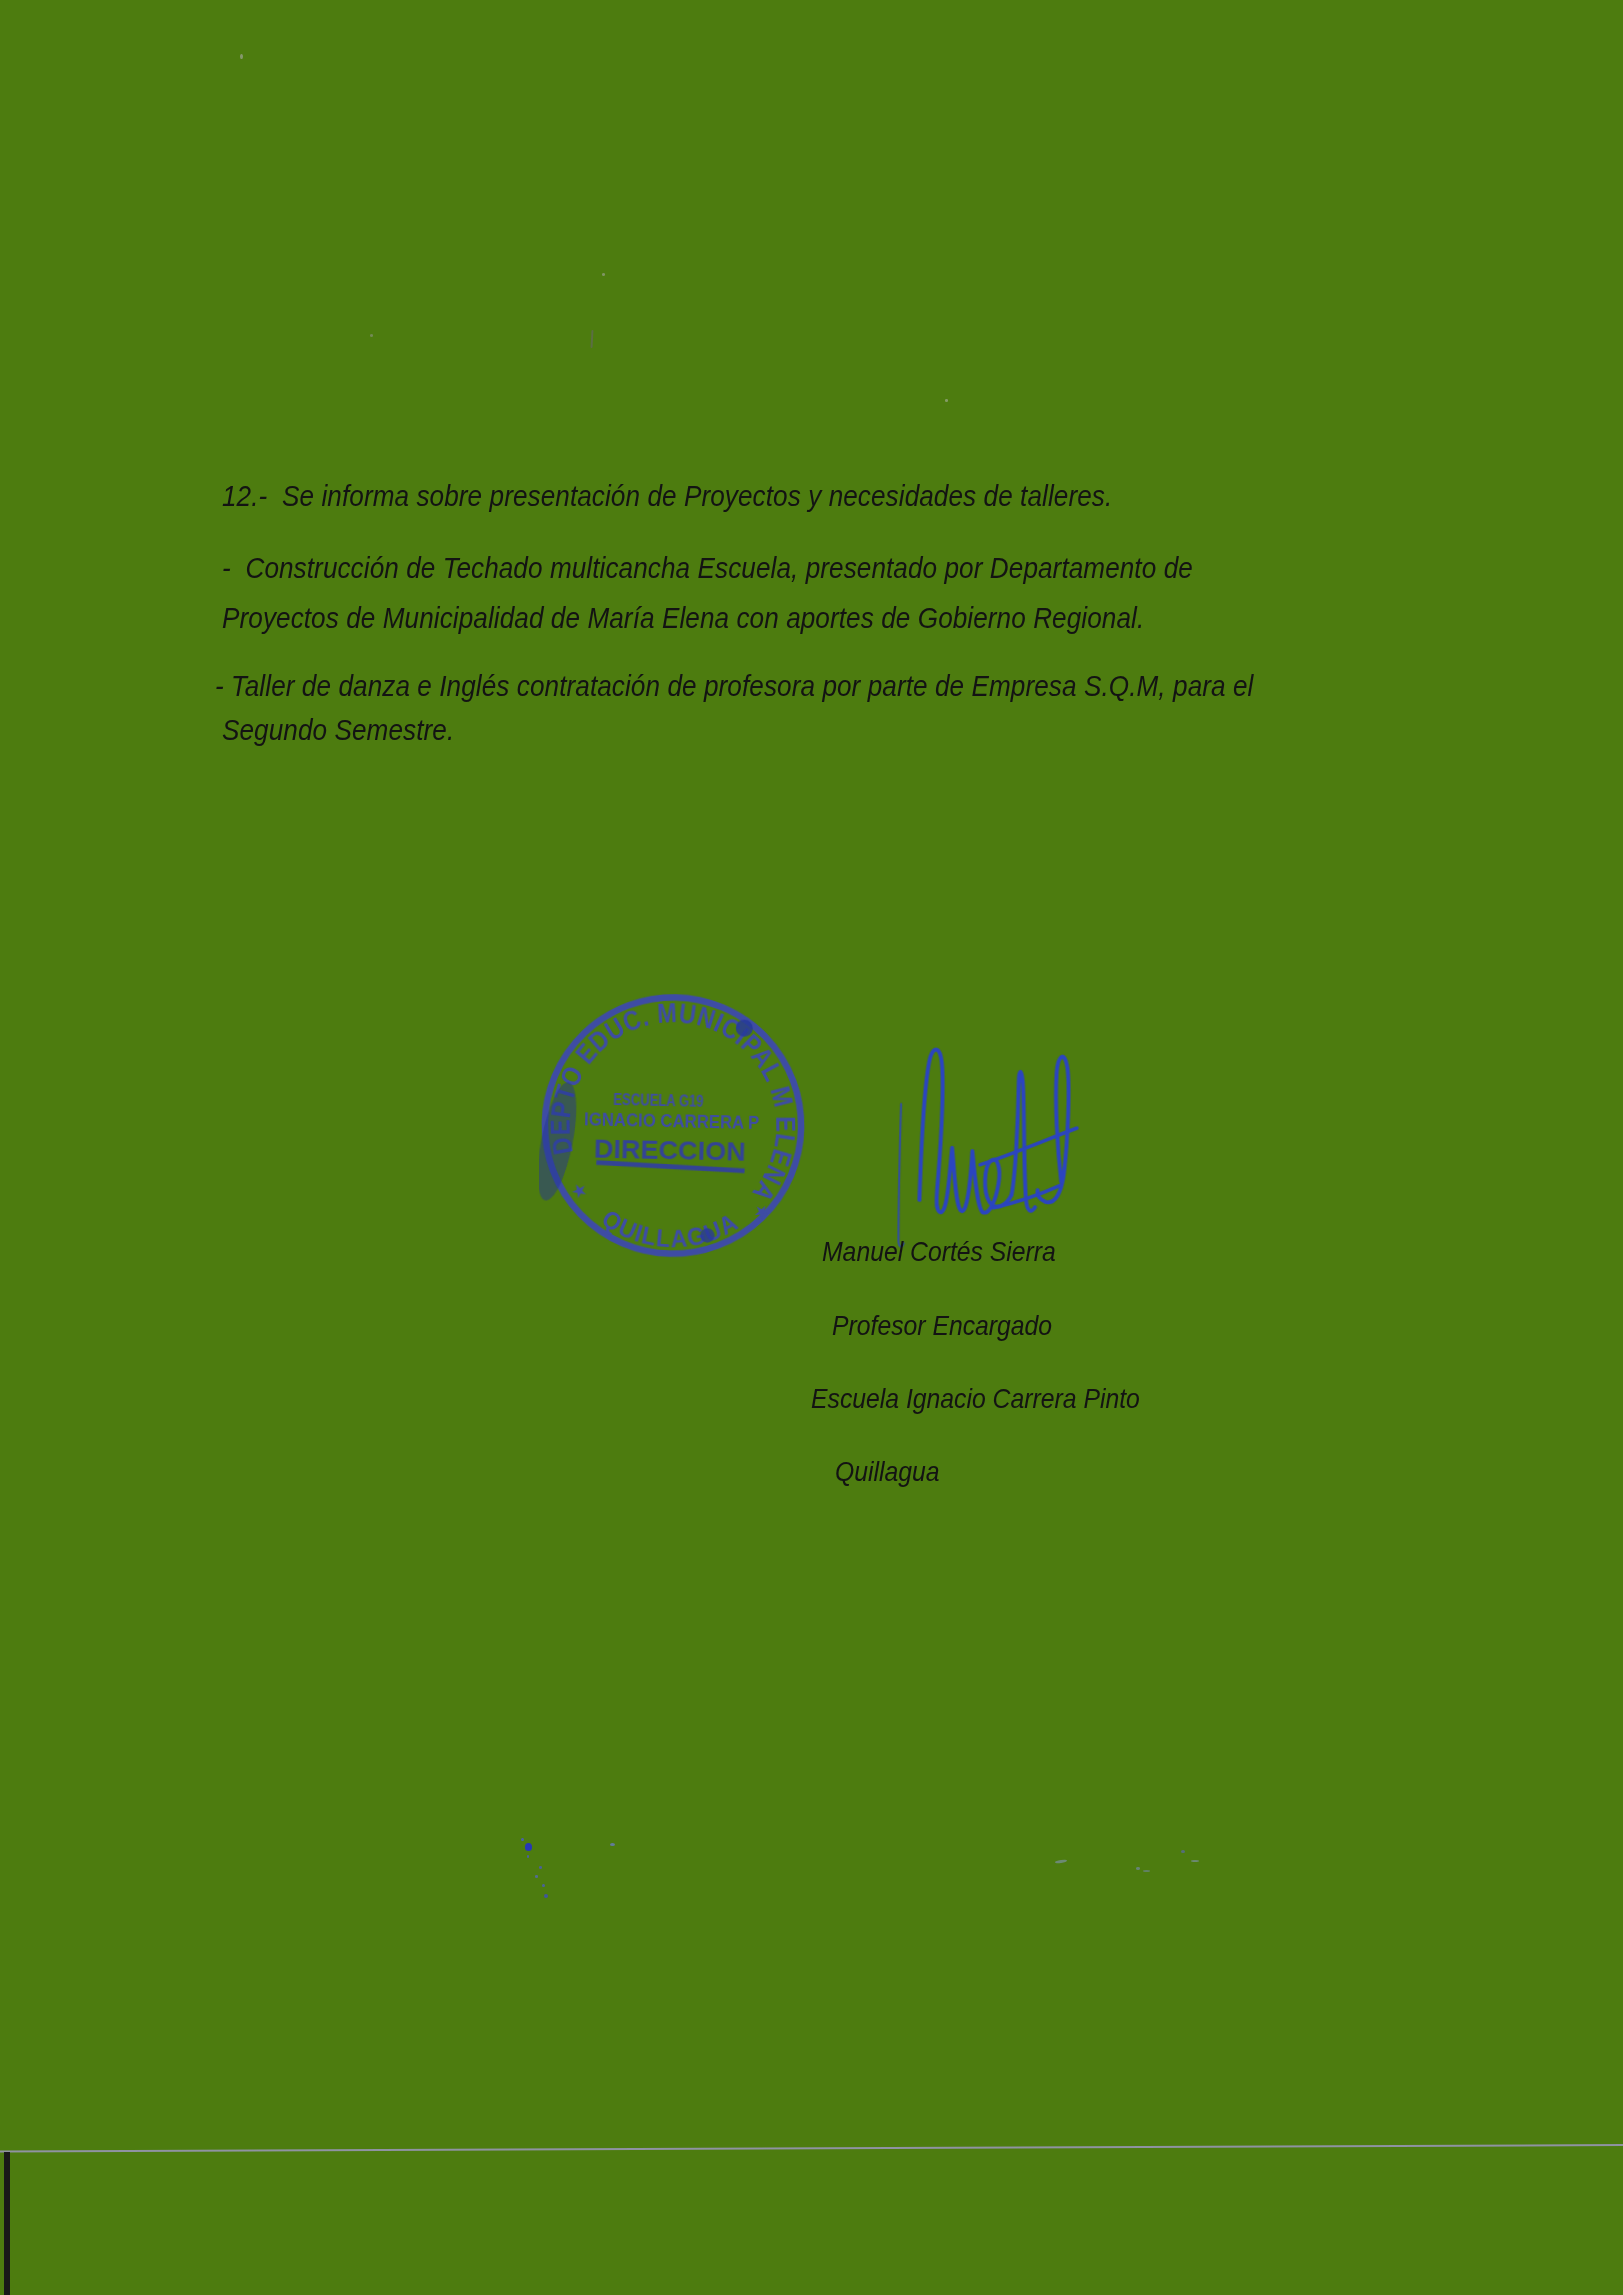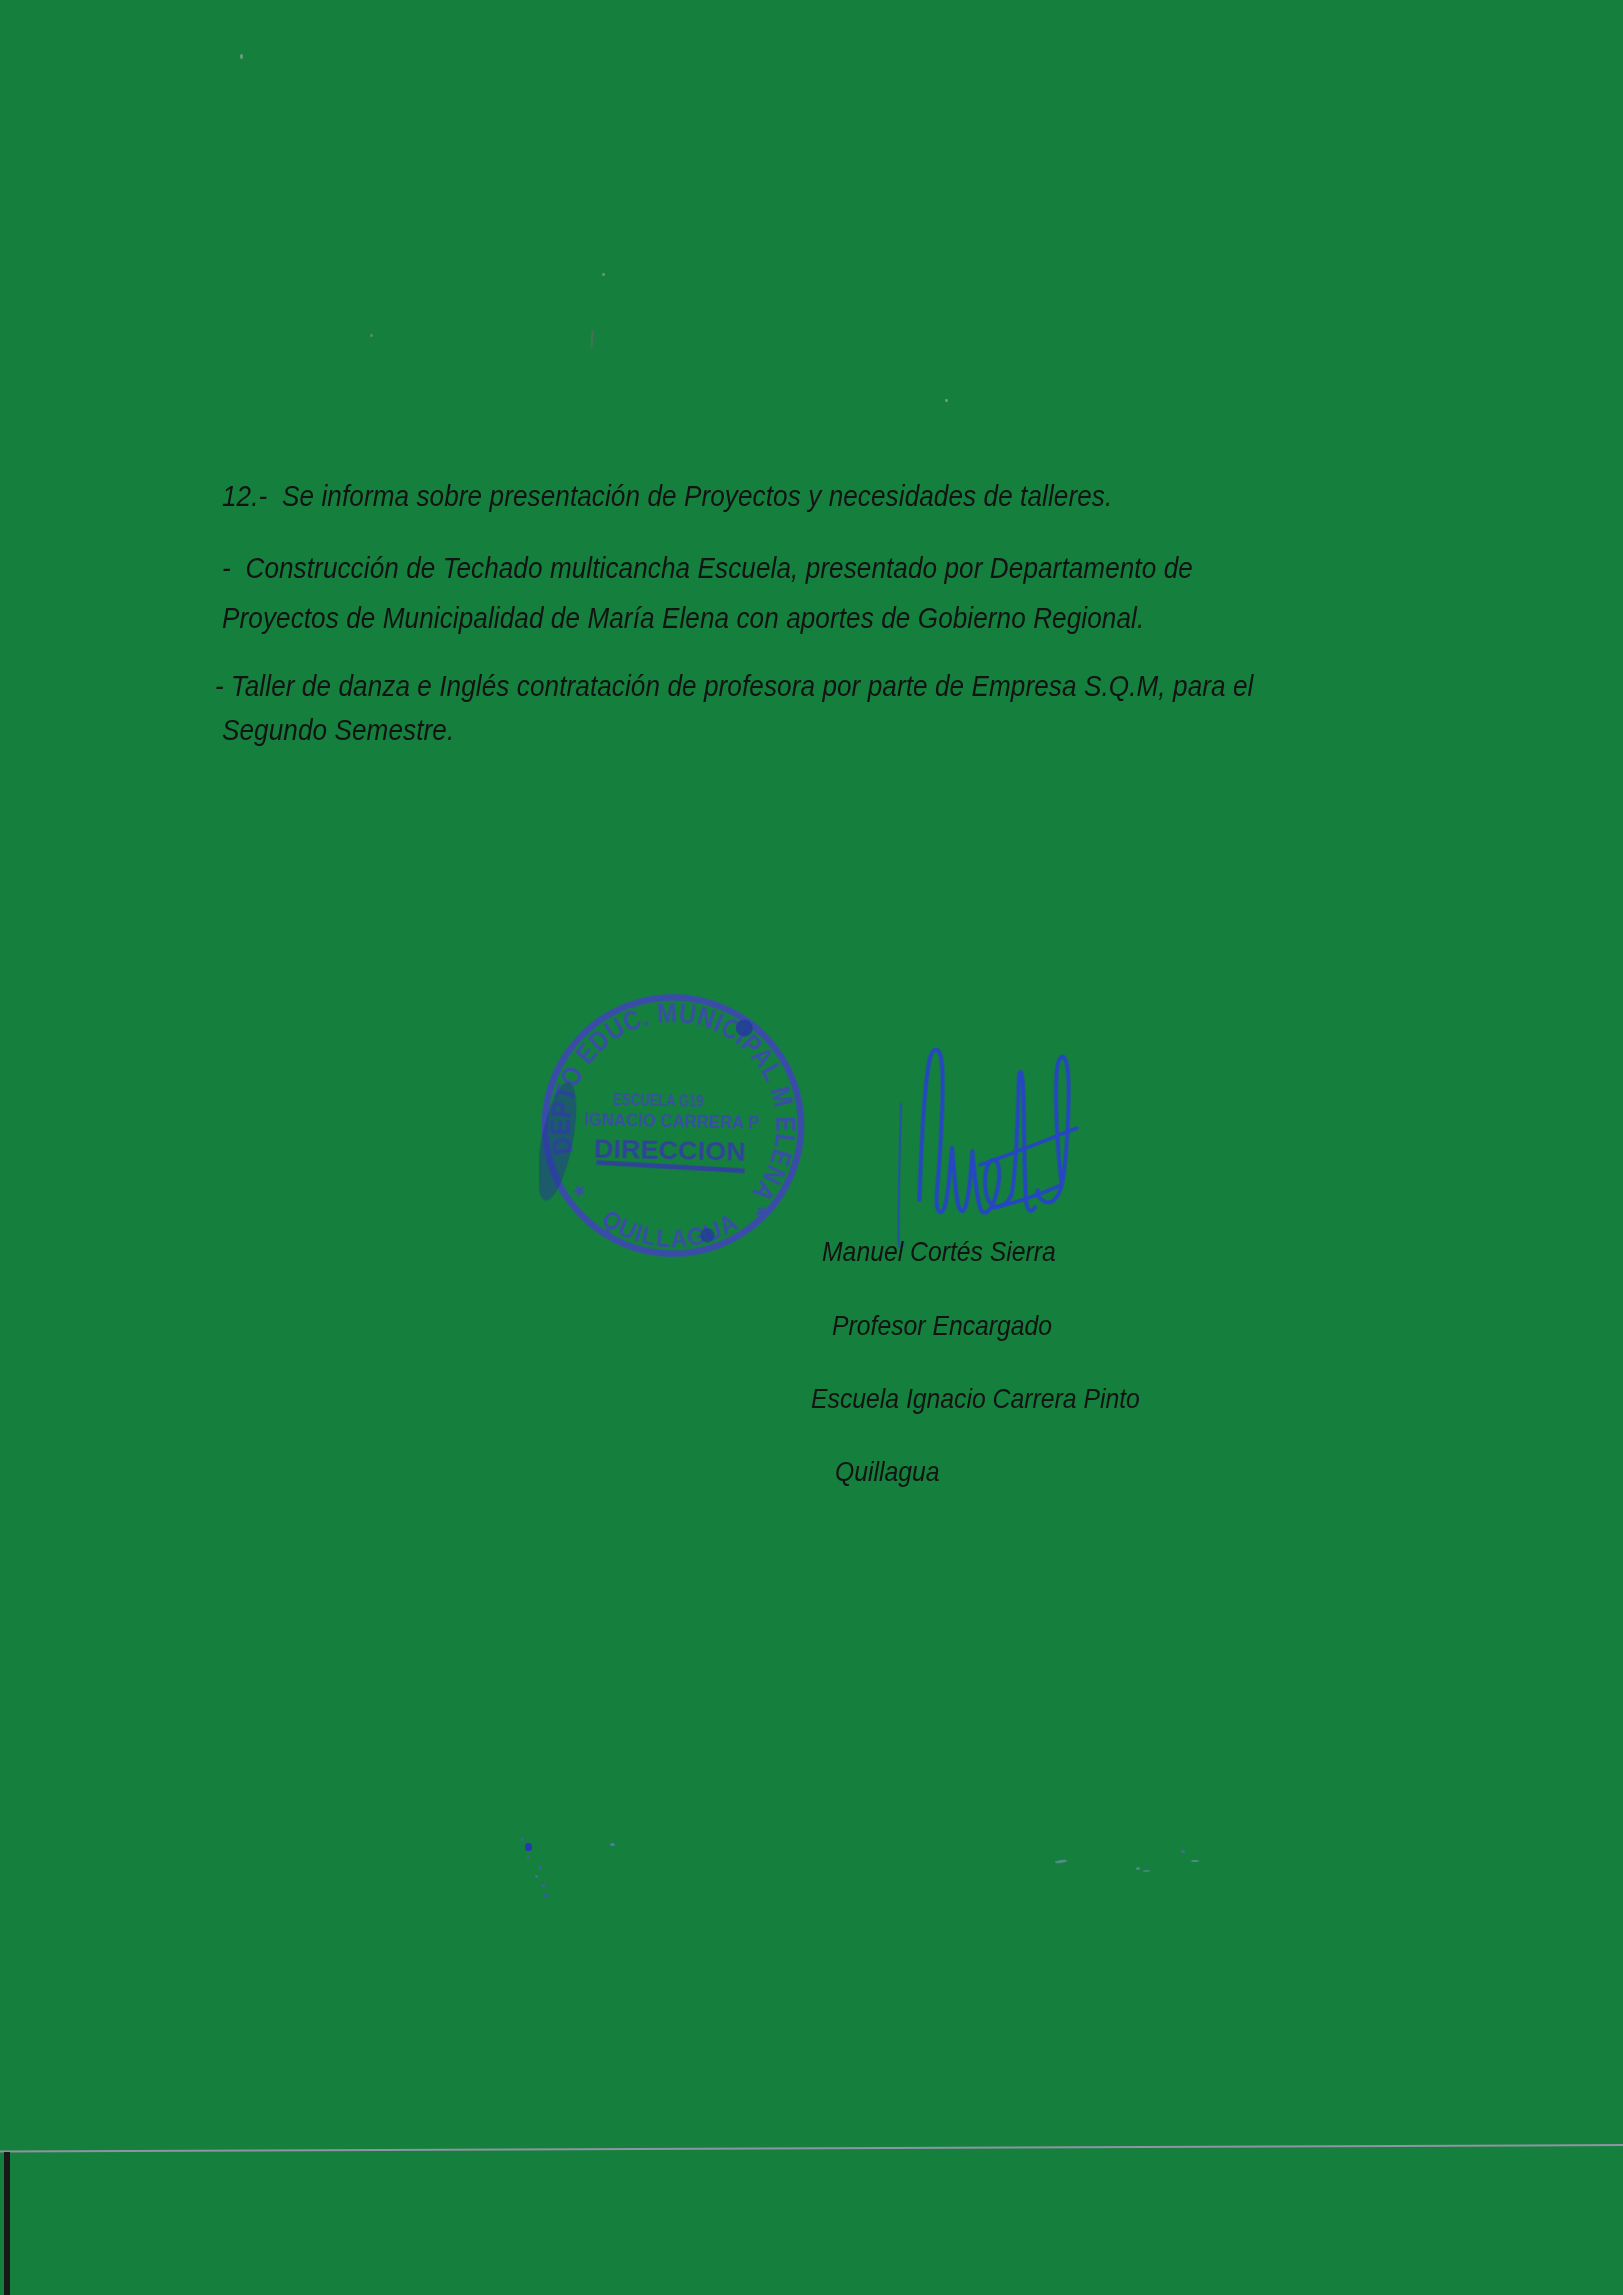--- a/index.html
+++ b/index.html
@@ -1,19 +1,19 @@
 <!DOCTYPE html>
 <html style="font-size:10.5px"><head>
 <meta charset="utf-8">
 <style>
   html,body{margin:0;padding:0;background:#e8e8e8;}
   .page{
     position:relative;
     width:1623px;height:2295px;
-    background:#15803d;
+    background:#4d7c0f;
     overflow:hidden;
     font-family:"Liberation Sans",sans-serif;
   }
   .doc-line{
     position:absolute;
     font-style:italic;
     font-size:29px;
     font-weight:500;
     color:#131313;
     white-space:pre;

